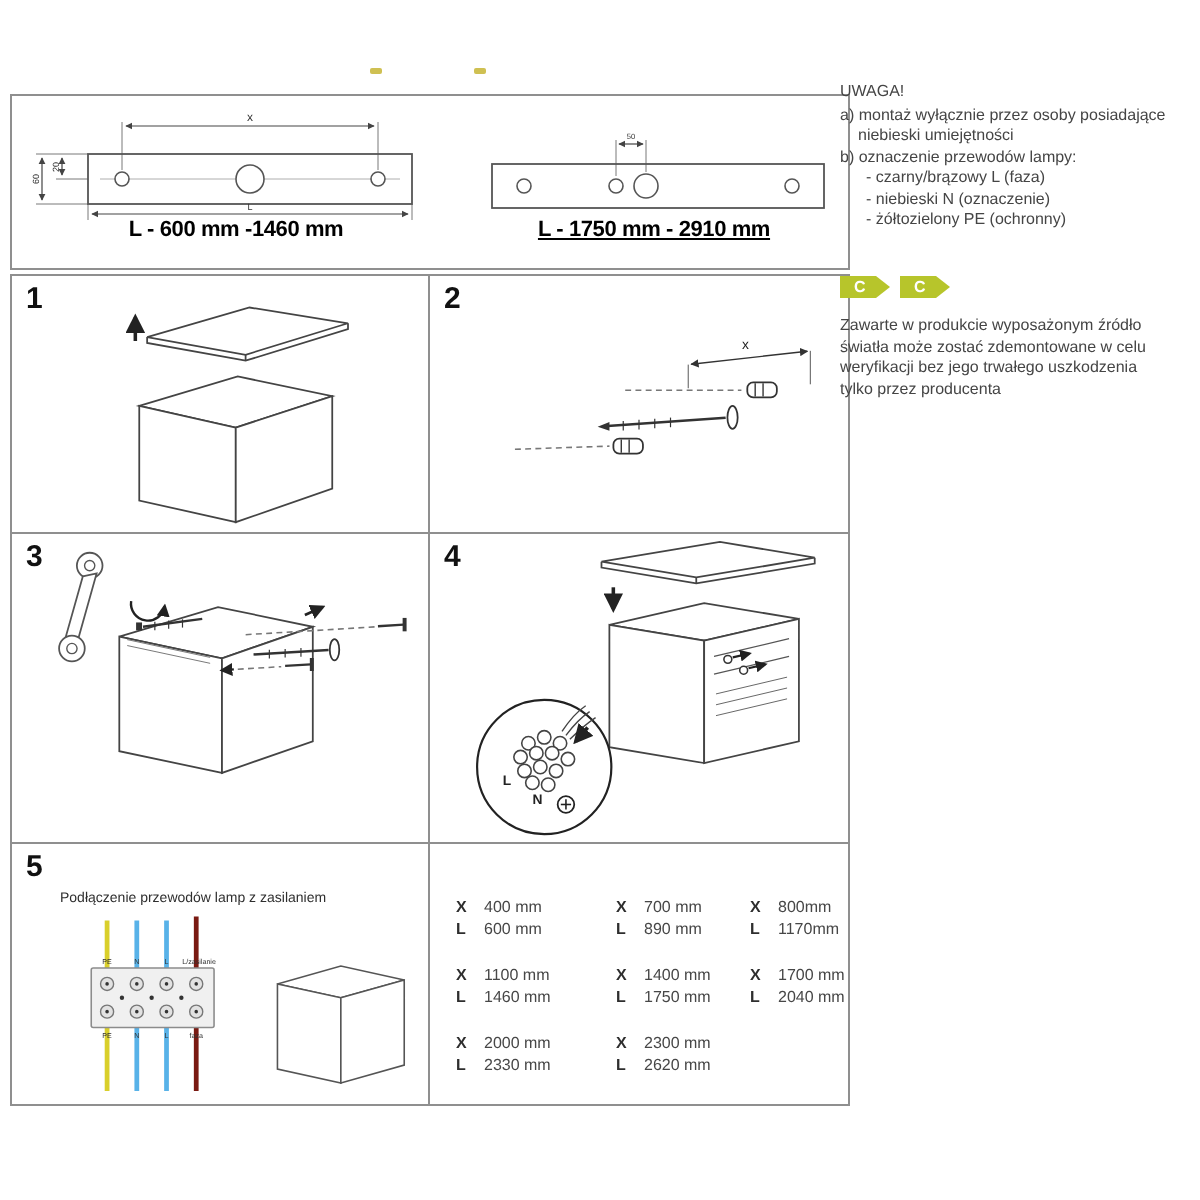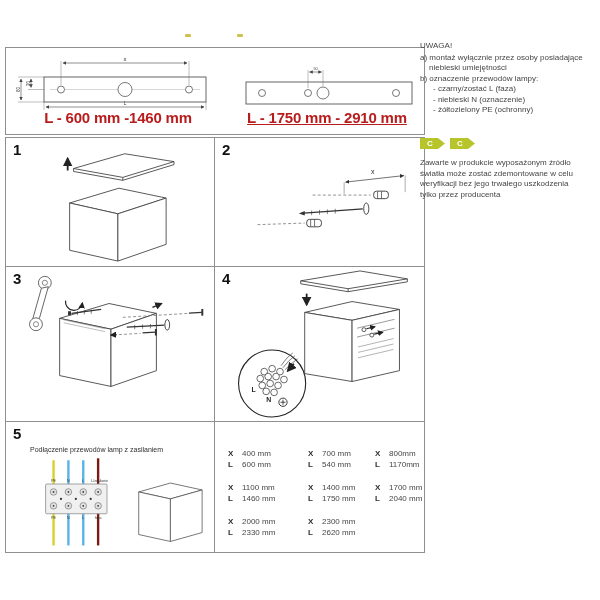--- a/index.html
+++ b/index.html
@@ -2,21 +2,21 @@
 <html><head>
 <meta charset="utf-8">
 <style>
   html,body{margin:0;padding:0;background:#fff;}
   .page{position:relative;width:600px;height:600px;background:#fff;overflow:hidden;
         font-family:"Liberation Sans",sans-serif;color:#3f3f3f;}
   .abs{position:absolute;}
 
   
   .top-box{position:absolute;left:5px;top:47px;width:418px;height:86px;border:1px solid #8f8f8f;background:#fff;}
-  .caption{position:absolute;top:61px;font-weight:bold;font-size:15px;letter-spacing:-0.2px;color:#b91c1c;text-align:center;}
+  .caption{position:absolute;top:61px;font-weight:bold;font-size:11px;letter-spacing:-0.2px;color:#000000;text-align:center;}
   .cap-left{left:12px;width:200px;}
   .cap-right{left:228px;width:186px;text-decoration:underline;}
 
   .speck{position:absolute;width:6px;height:3px;background:#cfc052;border-radius:1px;}
   .sp1{left:185px;top:34px;} .sp2{left:237px;top:34px;}
 
   
   .grid{position:absolute;left:5px;top:137px;width:418px;height:414px;border:1px solid #8f8f8f;
         display:grid;grid-template-columns:209px 209px;grid-template-rows:129px 155px 130px;}
   .cell{position:relative;background:#fff;}
@@ -330,21 +330,21 @@
     </div>
 
     <div class="cell">
       <div class="tbl">
         <div class="tcell">
           <div><span class="tl">X</span><span>400 mm</span></div>
           <div><span class="tl">L</span><span>600 mm</span></div>
         </div>
         <div class="tcell">
           <div><span class="tl">X</span><span>700 mm</span></div>
-          <div><span class="tl">L</span><span>540 mm</span></div>
+          <div><span class="tl">L</span><span>890 mm</span></div>
         </div>
         <div class="tcell">
           <div><span class="tl">X</span><span>800mm</span></div>
           <div><span class="tl">L</span><span>1170mm</span></div>
         </div>
         <div class="tcell">
           <div><span class="tl">X</span><span>1100 mm</span></div>
           <div><span class="tl">L</span><span>1460 mm</span></div>
         </div>
         <div class="tcell">
@@ -366,21 +366,21 @@
       </div>
     </div>
   </div>
 
   <div class="notes">
     <div>
       <div class="warn-title">UWAGA!</div>
       <div class="wl0">a) montaż wyłącznie przez osoby posiadające</div>
       <div class="wl1">niebieski umiejętności</div>
       <div class="wl2">b) oznaczenie przewodów lampy:</div>
-      <div class="wl3">- czarny/zostać L (faza)</div>
+      <div class="wl3">- czarny/brązowy L (faza)</div>
       <div class="wl4">- niebieski N (oznaczenie)</div>
       <div class="wl5">- żółtozielony PE (ochronny)</div>
     </div>
     <div class="energy">
       <div class="badges">
         <div class="badge" style="background: rgb(183, 197, 43);">C</div>
         <div class="badge" style="background: rgb(183, 197, 43);">C</div>
       </div>
       <div class="energy-note">Zawarte w produkcie wyposażonym źródło światła może zostać zdemontowane w celu weryfikacji bez jego trwałego uszkodzenia tylko przez producenta</div>
     </div>

